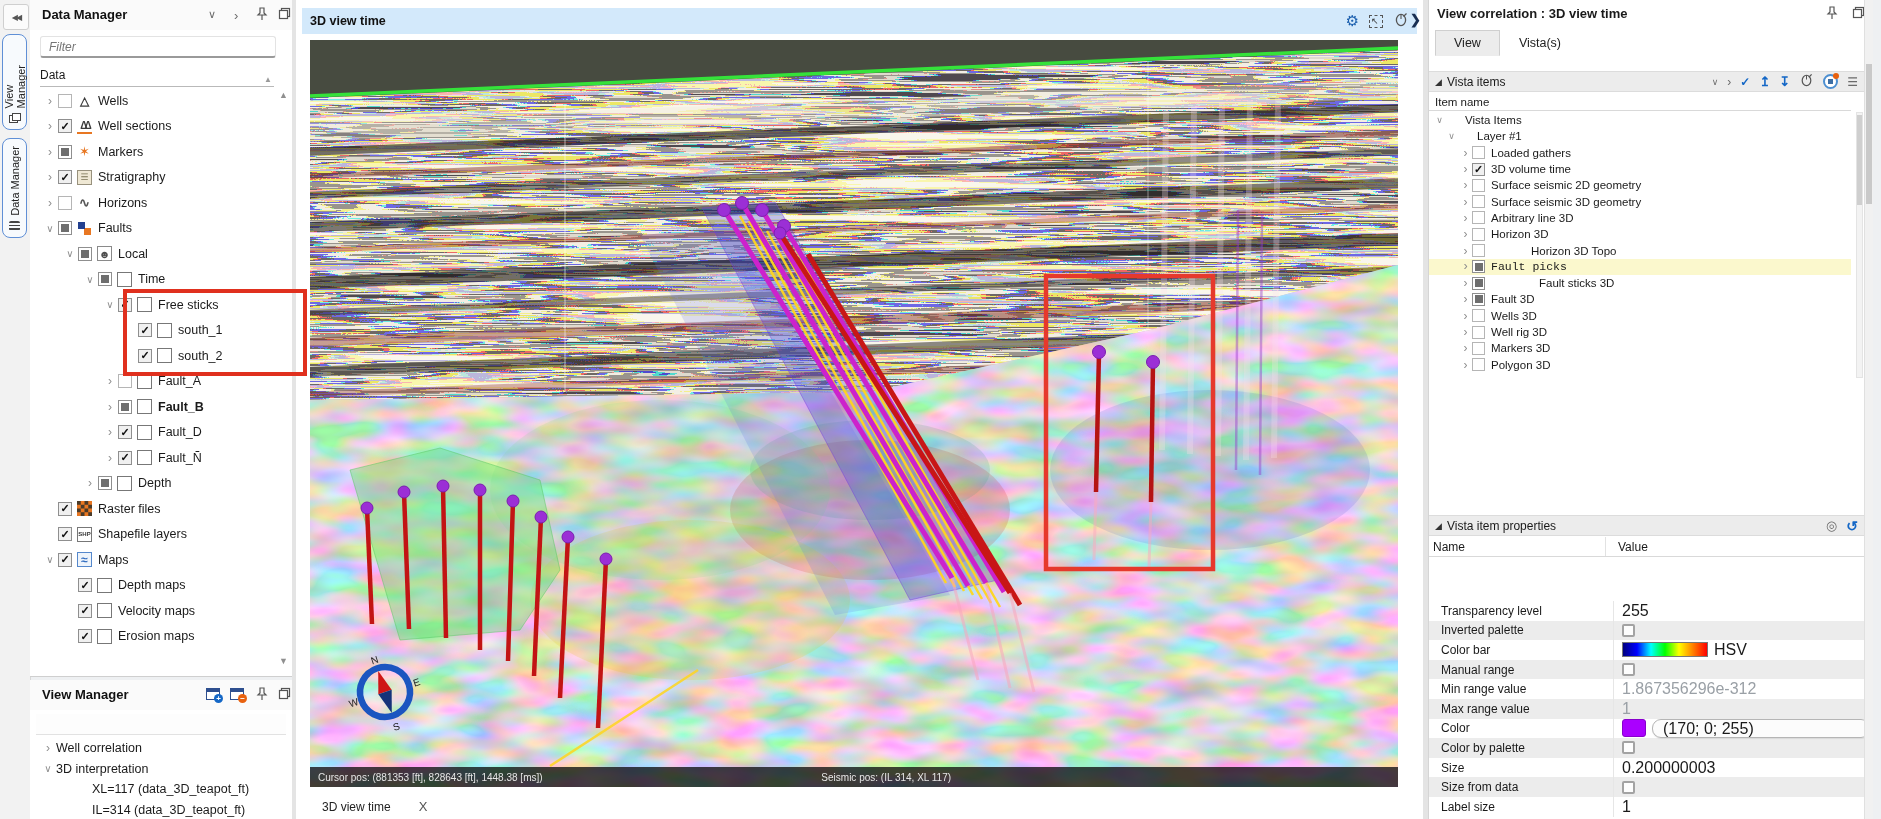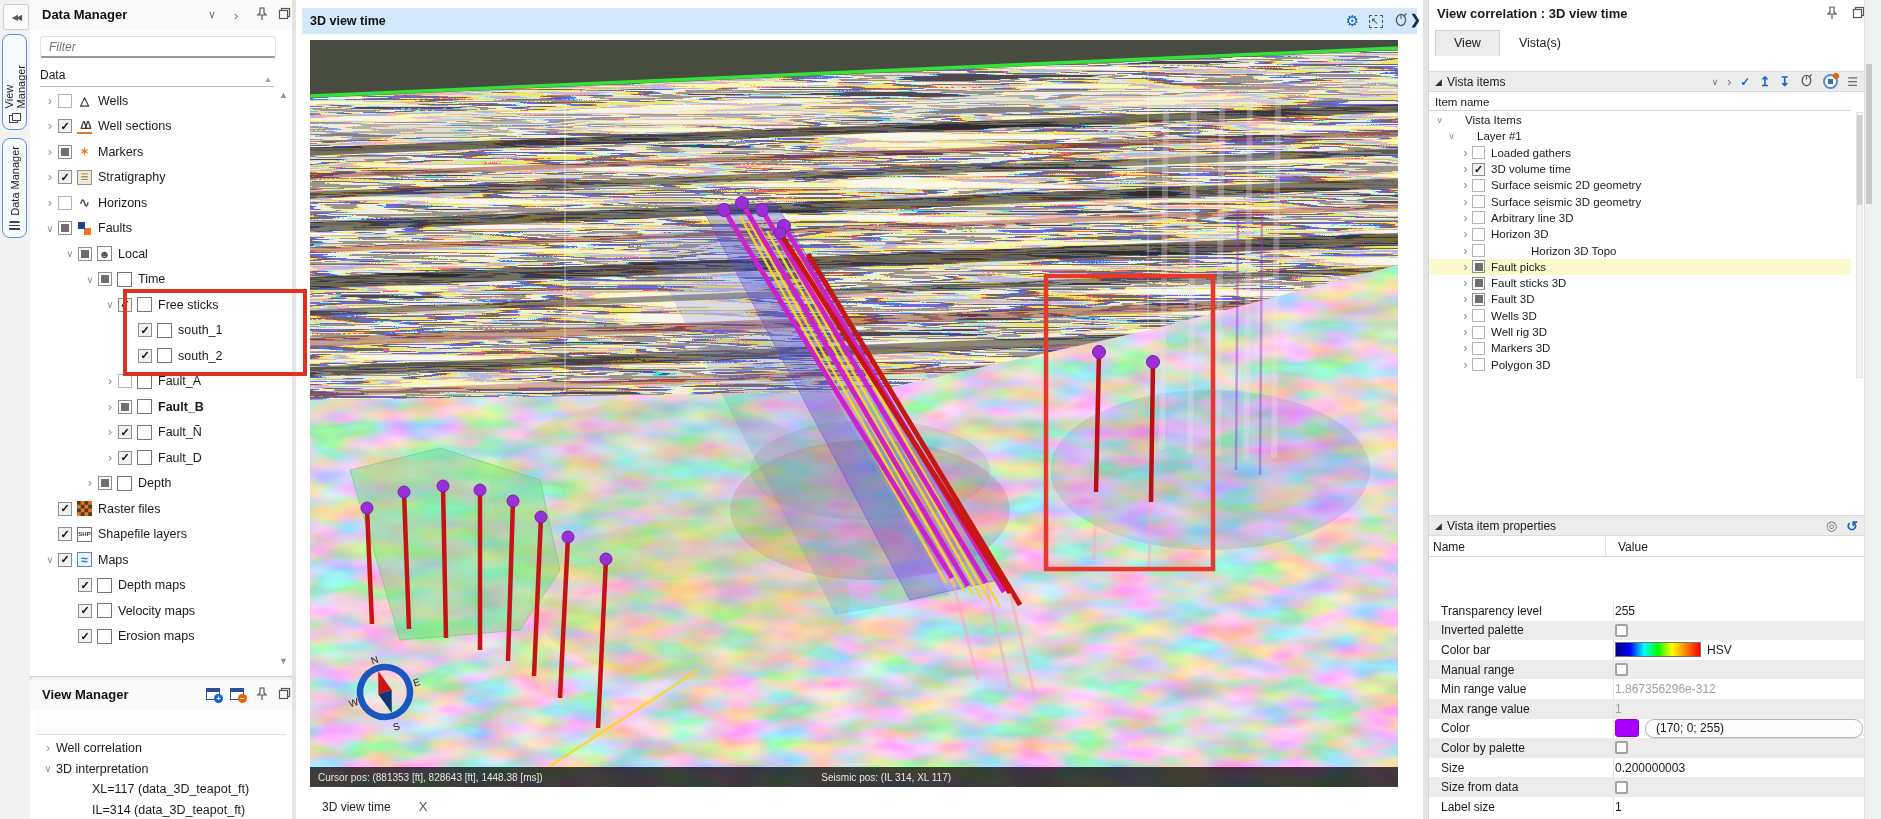--- a/index.html
+++ b/index.html
@@ -108,31 +108,31 @@
   .arrow-blue{color:#1467c6;font-weight:bold;font-size:13px;}
   .picked-icon{position:relative;width:15px;height:15px;border:2px solid #4d8fd1;border-radius:50%;box-sizing:border-box;background:#fff;}
   .picked-icon::before{content:"";position:absolute;left:3px;top:3px;width:5px;height:5px;background:#3c6ea5;}
   .picked-icon::after{content:"";position:absolute;right:-3px;top:-3px;width:6px;height:6px;border-radius:50%;background:#e8610f;}
   .vi-colhead{position:absolute;left:0;top:93px;right:22px;height:18px;border-bottom:1px solid #d9d9d9;line-height:18px;padding-left:6px;font-size:11.5px;box-sizing:border-box;}
   .vi-tree{position:absolute;left:0;top:112px;right:22px;height:266px;overflow:hidden;}
   .vrow{height:16.3px;display:flex;align-items:center;box-sizing:border-box;font-size:11.5px;}
   .vrow[data-level="0"]{padding-left:4px;} .vrow[data-level="1"]{padding-left:16px;} .vrow[data-level="2"]{padding-left:30px;}
   .vrow .exp{width:13px;font-size:9px;}
   .vrow .cb{width:13px;height:13px;margin-right:6px;}
-  .vrow[data-sel="yellow"]{background:#fbf8cd;}
+  .vrow[data-sel="yellow"]{background:#fbf8cd;font-family:Liberation Mono, monospace;}
   .vi-scroll{position:absolute;right:10px;top:112px;width:7px;height:266px;background:#f3f3f3;border:1px solid #e4e4e4;box-sizing:border-box;}
   .vi-thumb{position:absolute;left:0px;top:2px;width:5px;height:90px;background:#cfcfcf;}
   .props-colhead{position:absolute;left:0;top:537px;right:9px;height:20px;border-bottom:1px solid #d9d9d9;display:flex;font-size:12px;box-sizing:border-box;}
   .props-colhead .nh{width:172px;padding-left:4px;line-height:20px;}
   .props-colhead .vh{flex:1;padding-left:12px;line-height:20px;border-left:1px solid #e2e2e2;}
   .props-grid{position:absolute;left:0;top:557px;right:9px;height:218px;overflow:hidden;margin-top:44px;}
   .props-grid > div:nth-of-type(even){background:#ececec;}
   .prow{height:19.6px;display:flex;align-items:center;box-sizing:border-box;}
   .pname{width:172px;padding-left:12px;flex:none;font-size:12px;white-space:nowrap;}
-  .pval{flex:1;padding-left:1px;border-left:1px solid #e6e6e6;height:100%;display:flex;align-items:center;font-size:12px;}
+  .pval{flex:1;padding-left:8px;border-left:1px solid #e6e6e6;height:100%;display:flex;align-items:center;font-size:16px;}
   .pv-text,.pv-cbx,.pv-bar,.pv-barlabel,.pv-swatch,.pv-pill{display:none;}
   .prow[data-type="text"] .pv-text{display:inline;}
   .prow[data-muted="true"] .pv-text{color:#9aa0a6;}
   .prow[data-type="checkbox"] .pv-cbx{display:inline-block;width:13px;height:13px;border:2px solid #a3a3a3;border-radius:2px;background:#fdfdfd;box-sizing:border-box;}
   .prow[data-type="colorbar"] .pv-bar{display:inline-block;width:84px;height:13px;border:1px solid #777;
       background:linear-gradient(90deg,#00007f,#0000ff,#00ffff,#00ff00,#ffff00,#ff7f00,#ff0000);}
   .prow[data-type="colorbar"] .pv-barlabel{display:inline;margin-left:6px;}
   .prow[data-type="color"] .pv-swatch{display:inline-block;width:22px;height:16px;background:#aa00ff;border:1px solid #8800cc;border-radius:3px;}
   .prow[data-type="color"] .pv-pill{display:inline-block;margin-left:6px;width:196px;height:17px;line-height:17px;
       border:1px solid #b5b5b5;border-radius:9px;background:#fcfcfc;padding:0 10px;box-shadow:0 1px 1px rgba(0,0,0,.08);}
@@ -273,28 +273,28 @@
           <span class="exp" data-expand="closed"></span>
           <span class="cb" data-state="partial"></span>
           <span class="ic" data-icon="swatch"></span>
           <span class="lbl" data-bold="true">Fault_B</span>
         </div>
 
         <div class="trow" data-level="3">
           <span class="exp" data-expand="closed"></span>
           <span class="cb" data-state="checked"></span>
           <span class="ic" data-icon="swatch"></span>
+          <span class="lbl">Fault_D</span>
+        </div>
+
+        <div class="trow" data-level="3">
+          <span class="exp" data-expand="closed"></span>
+          <span class="cb" data-state="checked"></span>
+          <span class="ic" data-icon="swatch"></span>
           <span class="lbl">Fault_Ñ</span>
-        </div>
-
-        <div class="trow" data-level="3">
-          <span class="exp" data-expand="closed"></span>
-          <span class="cb" data-state="checked"></span>
-          <span class="ic" data-icon="swatch"></span>
-          <span class="lbl">Fault_D</span>
         </div>
 
         <div class="trow" data-level="2">
           <span class="exp" data-expand="closed"></span>
           <span class="cb" data-state="partial"></span>
           <span class="ic" data-icon="swatch"></span>
           <span class="lbl">Depth</span>
         </div>
 
 
@@ -686,21 +686,21 @@
 
         <div class="vrow" data-level="2" data-sel="yellow">
           <span class="exp" data-expand="closed"></span>
           <span class="cb" data-state="partial"></span>
           <span class="lbl" style="font-size:11.5px;">Fault picks</span>
         </div>
 
         <div class="vrow" data-level="2">
           <span class="exp" data-expand="closed"></span>
           <span class="cb" data-state="partial"></span>
-          <span class="lbl" style="font-size:11.5px;">Fault sticks 3D</span>
+          <span class="lbl" style="font-size:11.5px;margin-left:48px;">Fault sticks 3D</span>
         </div>
 
         <div class="vrow" data-level="2">
           <span class="exp" data-expand="closed"></span>
           <span class="cb" data-state="partial"></span>
           <span class="lbl" style="font-size:11.5px;">Fault 3D</span>
         </div>
 
         <div class="vrow" data-level="2">
           <span class="exp" data-expand="closed"></span>

